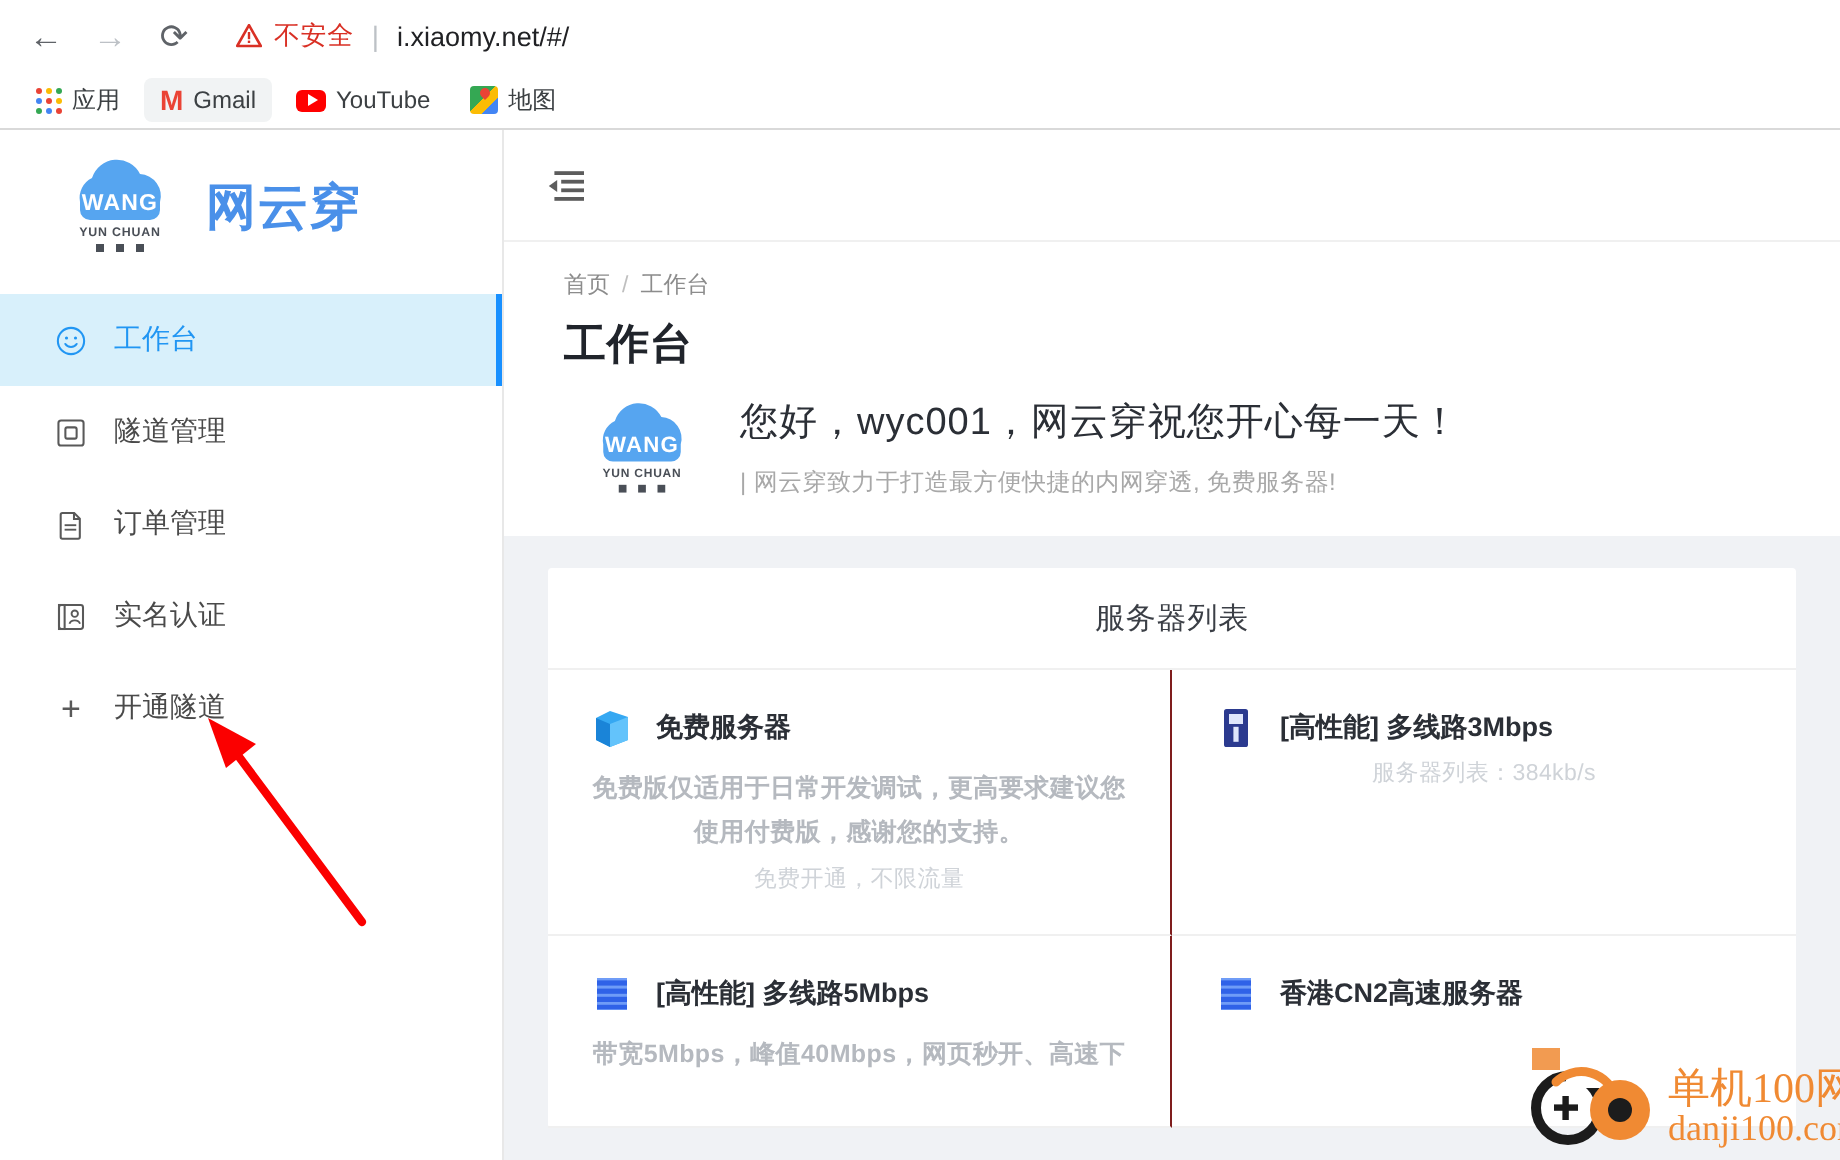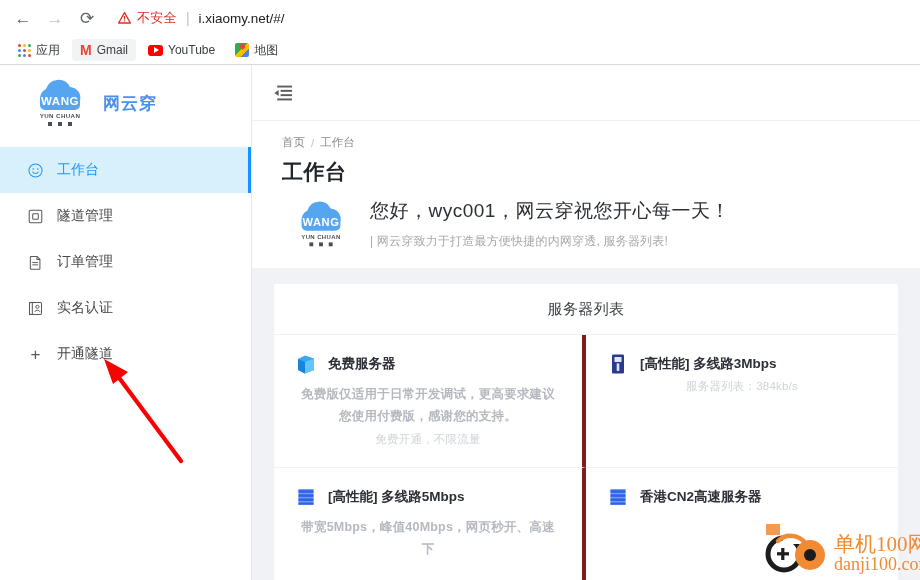--- a/index.html
+++ b/index.html
@@ -135,21 +135,21 @@
   }
   .brand {
     height: 76px;
     display: flex;
     align-items: center;
     padding-left: 28px;
     gap: 11px;
   }
   .brand-logo { width: 64px; height: 52px; display:block; }
   .brand-name {
-    font-size: 17px;
+    font-size: 25px;
     font-weight: 700;
     color: #4a90e9;
     letter-spacing: 1px;
   }
   .menu { padding-top: 6px; }
   .menu-item {
     height: 46px;
     display: flex;
     align-items: center;
     padding-left: 28px;
@@ -242,21 +242,21 @@
     color: #3b3f46;
     border-bottom: 1px solid #f0f0f0;
     letter-spacing: .4px;
   }
   .grid {
     display: grid;
     grid-template-columns: 1fr 1fr;
   }
   .srv {
     padding: 18px 22px 20px 22px;
-    border-right: 4px solid #7f1d1d;
+    border-right: 1px solid #7f1d1d;
     border-bottom: 1px solid #f0f0f0;
   }
   .srv:nth-child(2n) { border-right: none; }
   .srv-title {
     display: flex;
     align-items: center;
     gap: 12px;
     font-size: 13.5px;
     color: #2b2f36;
     font-weight: 700;
@@ -459,21 +459,21 @@
         <svg class="welcome-logo" viewBox="0 0 64 52">
           <path d="M12 24 a11 11 0 0 1 6-12 a13 13 0 0 1 24 -2 a11 11 0 0 1 10 14 v4 a5 5 0 0 1 -5 5 H17 a5 5 0 0 1 -5 -5 z" fill="#56a5f0"></path>
           <text x="32" y="28" text-anchor="middle" font-family="Liberation Sans, sans-serif" font-size="11.5" font-weight="700" fill="#ffffff" letter-spacing="0.6">WANG</text>
           <text x="32" y="41" text-anchor="middle" font-family="Liberation Sans, sans-serif" font-size="6.2" font-weight="700" fill="#4a4f57" letter-spacing="0.4">YUN CHUAN</text>
           <rect x="20" y="45" width="4" height="4" fill="#4a4f57"></rect>
           <rect x="30" y="45" width="4" height="4" fill="#4a4f57"></rect>
           <rect x="40" y="45" width="4" height="4" fill="#4a4f57"></rect>
         </svg>
         <div>
           <div class="welcome-line1">您好，wyc001，网云穿祝您开心每一天！</div>
-          <div class="welcome-line2">| 网云穿致力于打造最方便快捷的内网穿透, 服务器列表!</div>
+          <div class="welcome-line2">| 网云穿致力于打造最方便快捷的内网穿透, 免费服务器!</div>
         </div>
       </div>
     </div>
 
     <div class="card">
       <div class="card-head">服务器列表</div>
       <div class="grid">
 
         <div class="srv">
           <div class="srv-title">

